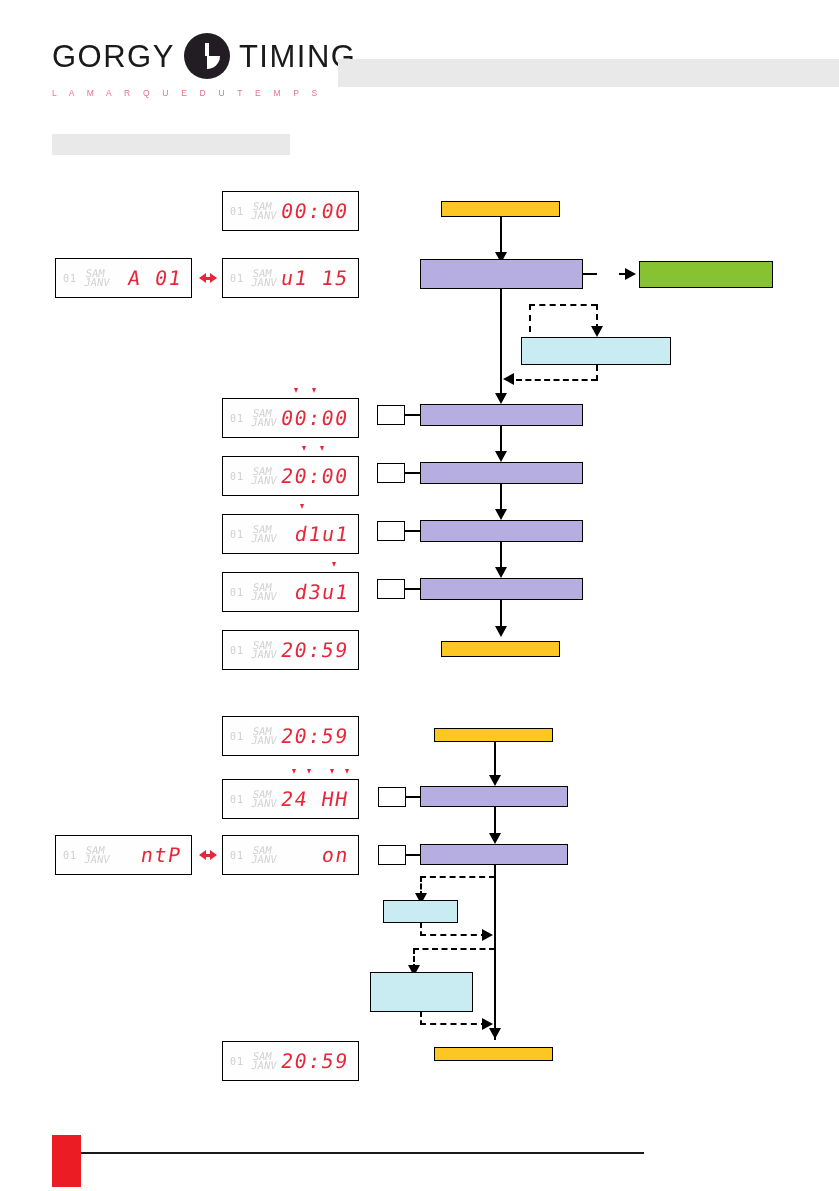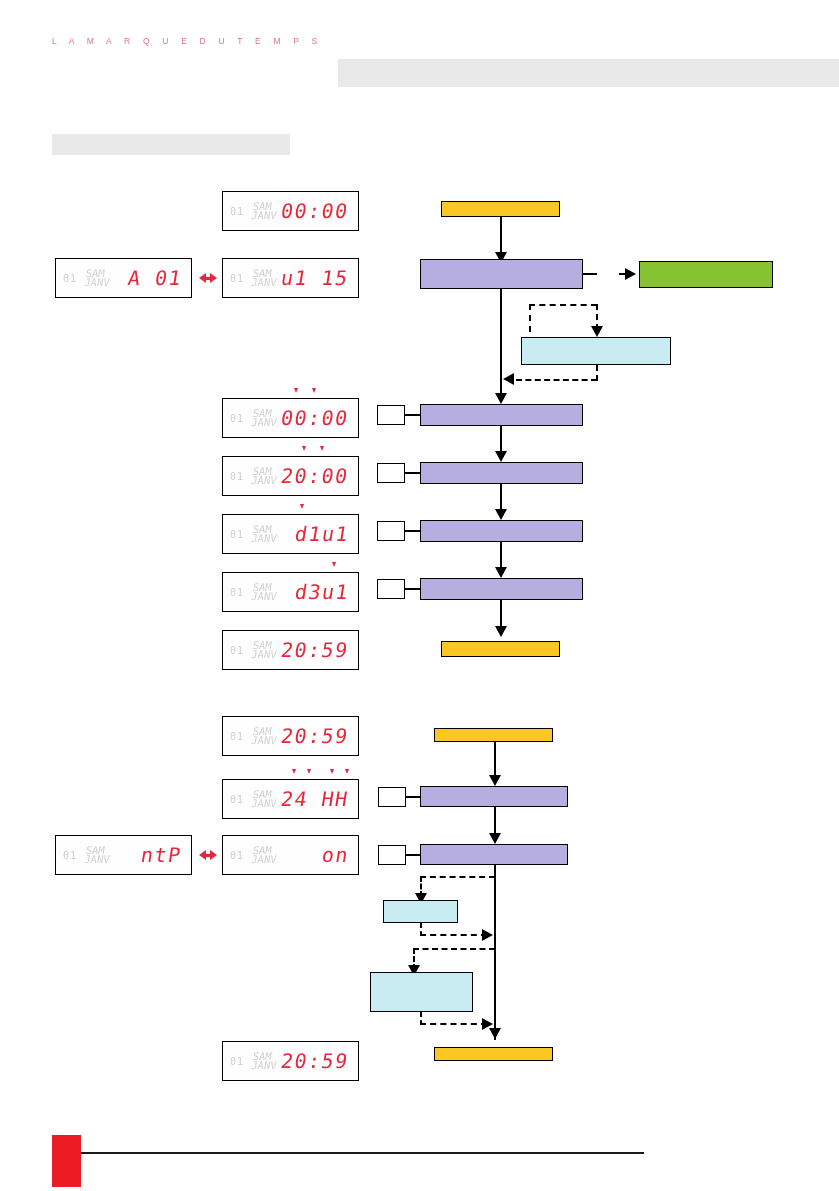--- a/index.html
+++ b/index.html
@@ -113,20 +113,28 @@
     height:0;border-top:2px dashed #000;
   }
   .dash-v{
     width:0;border-left:2px dashed #000;
   }
 </style>
 </head>
 <body>
 
 <div class="abs" id="logo-block">
+  <div class="logo-row">
+    <span class="logo-word">GORGY</span>
+    <span class="logo-mark">
+      <span class="dot"></span>
+        <span class="quarter"></span>
+    </span>
+    <span class="logo-word">TIMING</span>
+  </div>
   <div class="logo-tag">L A   M A R Q U E   D U   T E M P S</div>
 </div>
 
 <div class="abs gray-bar" id="header-gray"></div>
 <div class="abs gray-bar" id="section-gray"></div>
 
 <div class="abs lcd" style="left:222px;top:191px;width:137px;height:40px;">
   <span class="ch">01</span>
   <span class="dow">
       <span>SAM</span>

